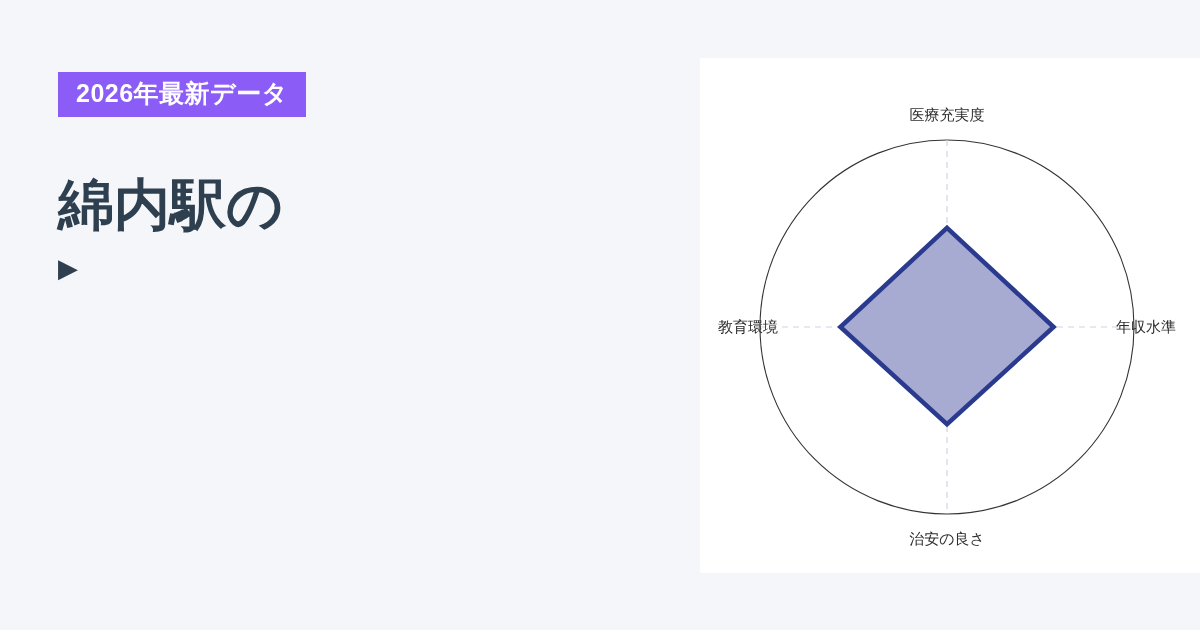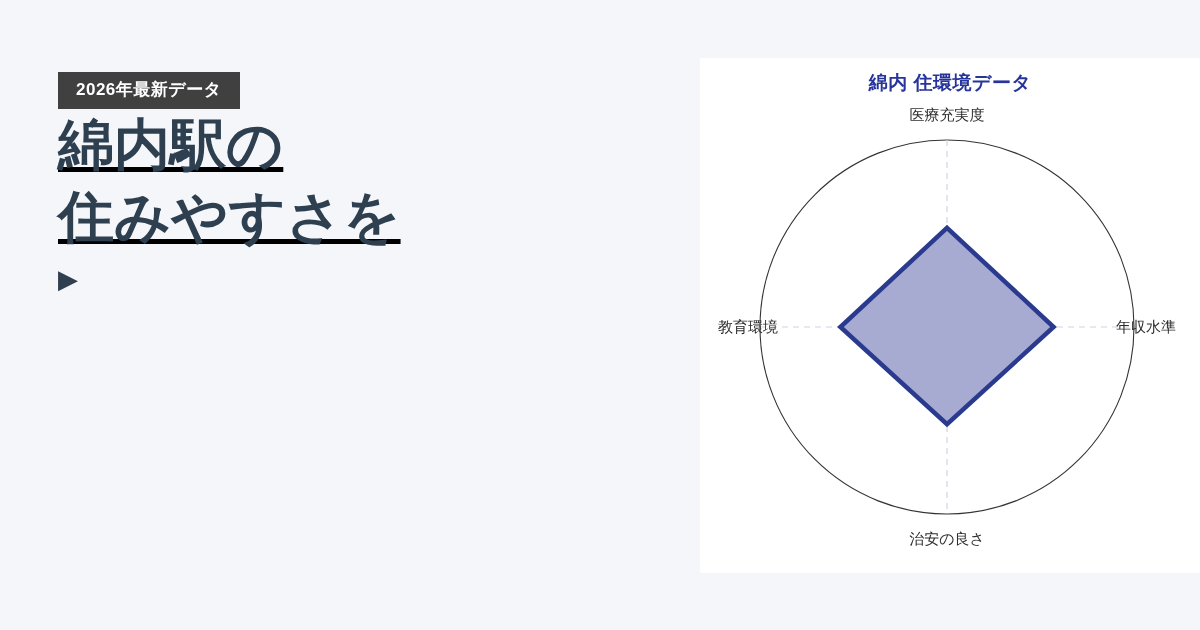--- a/index.html
+++ b/index.html
@@ -21,33 +21,33 @@
     left: 0;
     top: 0;
     width: 700px;
     height: 630px;
     box-sizing: border-box;
     padding: 72px 0 0 58px;
   }
 
   #badge {
     display: inline-block;
-    background: #404040;
+    background: #8b5cf6;
     color: #ffffff;
-    font-size: 17px;
+    font-size: 25px;
     font-weight: bold;
     letter-spacing: 0.5px;
     padding: 9px 18px 11px 18px;
     line-height: 1;
     white-space: nowrap;
   }
 
   #headline {
+    margin-top: 52px;
     line-height: 1.28;
-    text-decoration: underline;
   }
   .headline-line {
     display: block;
     font-size: 56px;
     font-weight: bold;
     color: #2e3f50;
     letter-spacing: 0px;
     white-space: nowrap;
   }
   .headline-line.accent {
@@ -106,32 +106,30 @@
 </style>
 </head>
 <body>
 
 <div id="left-panel">
 
   <div id="badge">2026年最新データ</div>
 
   <div id="headline">
     <span class="headline-line">綿内駅の</span>
-    <span class="headline-line">住みやすさを</span>
   </div>
 
   <div id="subline">
     <span class="tri">▶</span>
   </div>
 
 </div>
 
 <div id="chart-card">
 
-  <div id="chart-title">綿内 住環境データ</div>
 
   <svg id="radar-svg" width="500" height="515" viewBox="0 0 500 515">
 
     <circle id="outer-circle" cx="247" cy="269" r="187" fill="none" stroke="#333333" stroke-width="1.1"></circle>
 
     <g id="grid-lines">
       <line x1="247" y1="82" x2="247" y2="456" stroke="#cfd4e4" stroke-width="1.2" stroke-dasharray="6 5"></line>
       <line x1="60" y1="269" x2="434" y2="269" stroke="#cfd4e4" stroke-width="1.2" stroke-dasharray="6 5"></line>
     </g>
 

